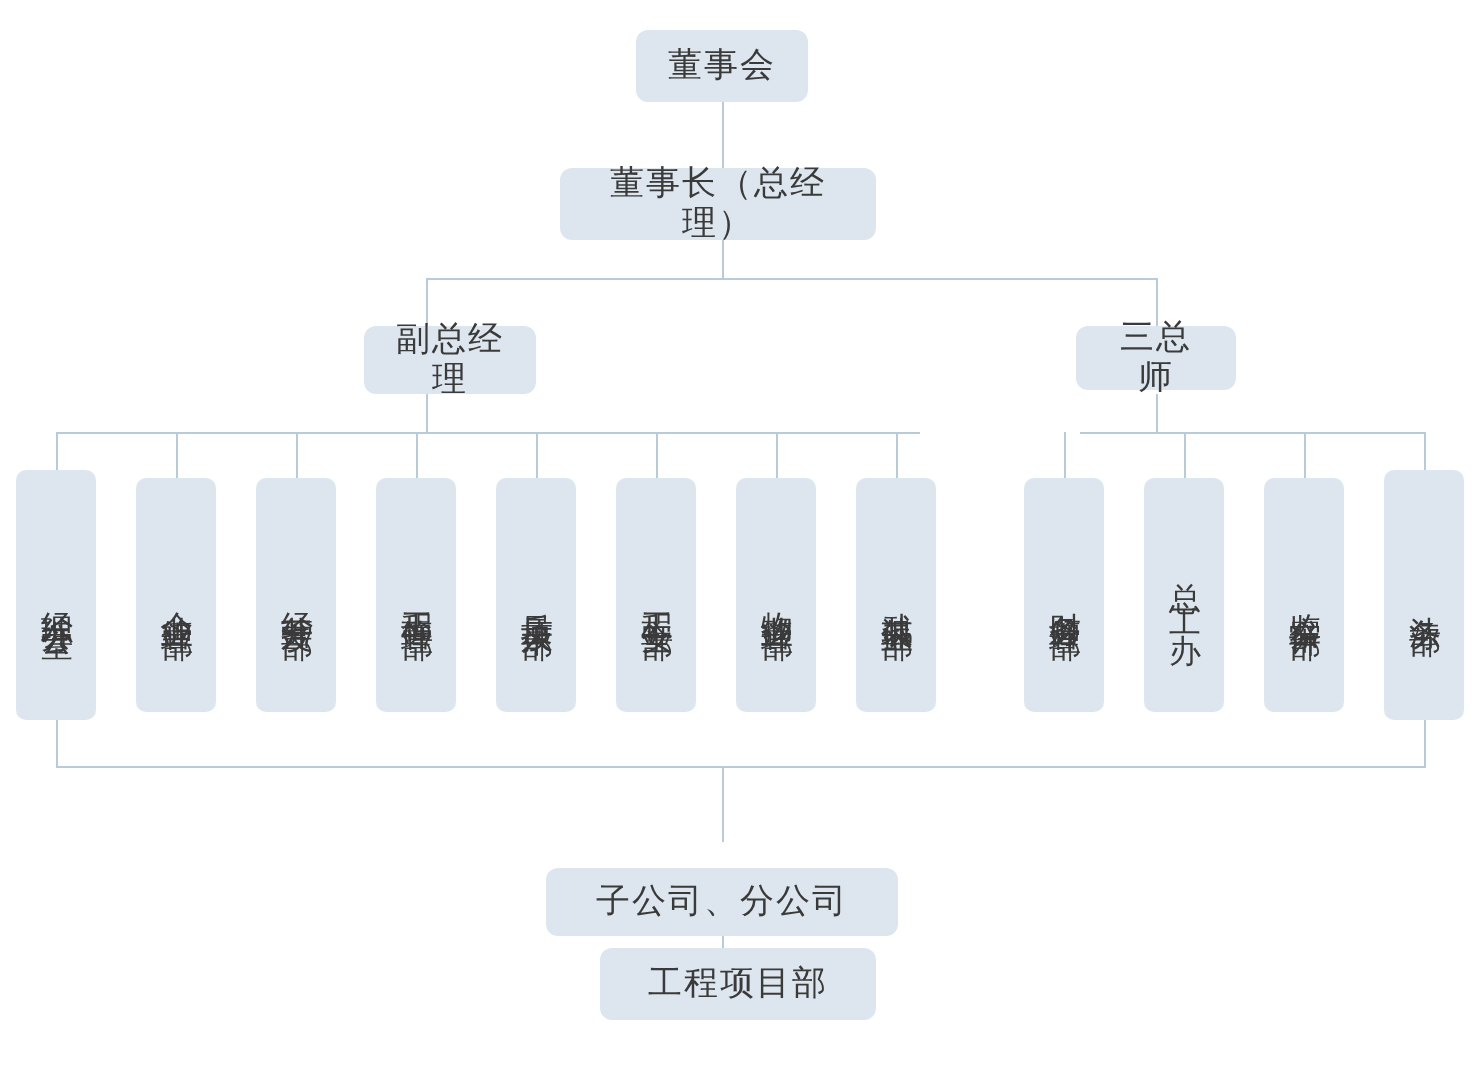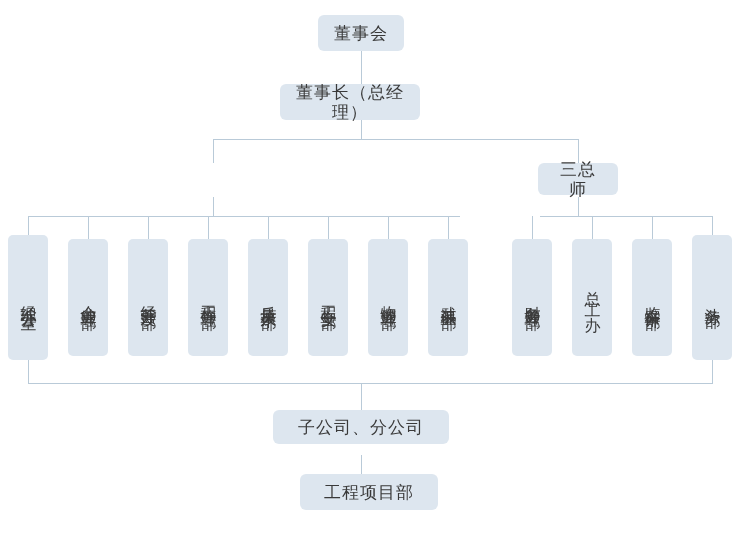--- a/index.html
+++ b/index.html
@@ -61,28 +61,29 @@
 </style>
 </head>
 <body>
 
 <div id="chart">
 
   <div class="node horiz" style="left:318px; top:15px; width:86px; height:36px;">董事会</div>
 
   <div class="ln v" style="left:361px; top:51px; height:33px;"></div>
 
-  <div class="node horiz" style="left:280px; top:84px; width:140px; height:36px;">董事长（总经理）</div>
+  <div class="node horiz" style="left:280px; top:84px; width:158px; height:36px;">董事长（总经理）</div>
 
   <div class="ln v" style="left:361px; top:120px; height:19px;"></div>
 
   <div class="ln h" style="left:213px; top:139px; width:366px;"></div>
   <div class="ln v" style="left:213px; top:139px; height:24px;"></div>
   <div class="ln v" style="left:578px; top:139px; height:24px;"></div>
 
+  <div class="node horiz" style="left:182px; top:163px; width:86px; height:34px;">副总经理</div>
 
   <div class="node horiz" style="left:538px; top:163px; width:80px; height:28px;">三总师</div>
 
   <div class="ln v" style="left:213px; top:197px; height:19px;"></div>
 
   <div class="ln v" style="left:578px; top:197px; height:19px;"></div>
 
   <div class="ln h" style="left:28px; top:216px; width:432px;"></div>
 
   <div class="ln h" style="left:540px; top:216px; width:172px;"></div>
@@ -112,19 +113,19 @@
       <div class="node vert" style="left: 632px; top: 239px; width: 40px; height: 117px;">监察审计部</div>
       <div class="ln v" style="left: 712px; top: 216px; height: 19px;"></div>
       <div class="node vert" style="left: 692px; top: 235px; width: 40px; height: 125px;">法务部</div>
     </div>
 
   <div class="ln v" style="left:28px; top:356px; height:27px;"></div>
   <div class="ln v" style="left:712px; top:356px; height:27px;"></div>
   <div class="ln h" style="left:28px; top:383px; width:685px;"></div>
   <div class="ln v" style="left:361px; top:383px; height:38px;"></div>
 
-  <div class="node horiz" style="left:273px; top:410px; width:176px; height:34px;">子公司、分公司</div>
+  <div class="node horiz" style="left:273px; top:434px; width:176px; height:34px;">子公司、分公司</div>
 
   <div class="ln v" style="left:361px; top:455px; height:19px;"></div>
 
   <div class="node horiz" style="left:300px; top:474px; width:138px; height:36px;">工程项目部</div>
 
 </div>
 
 </body></html>

